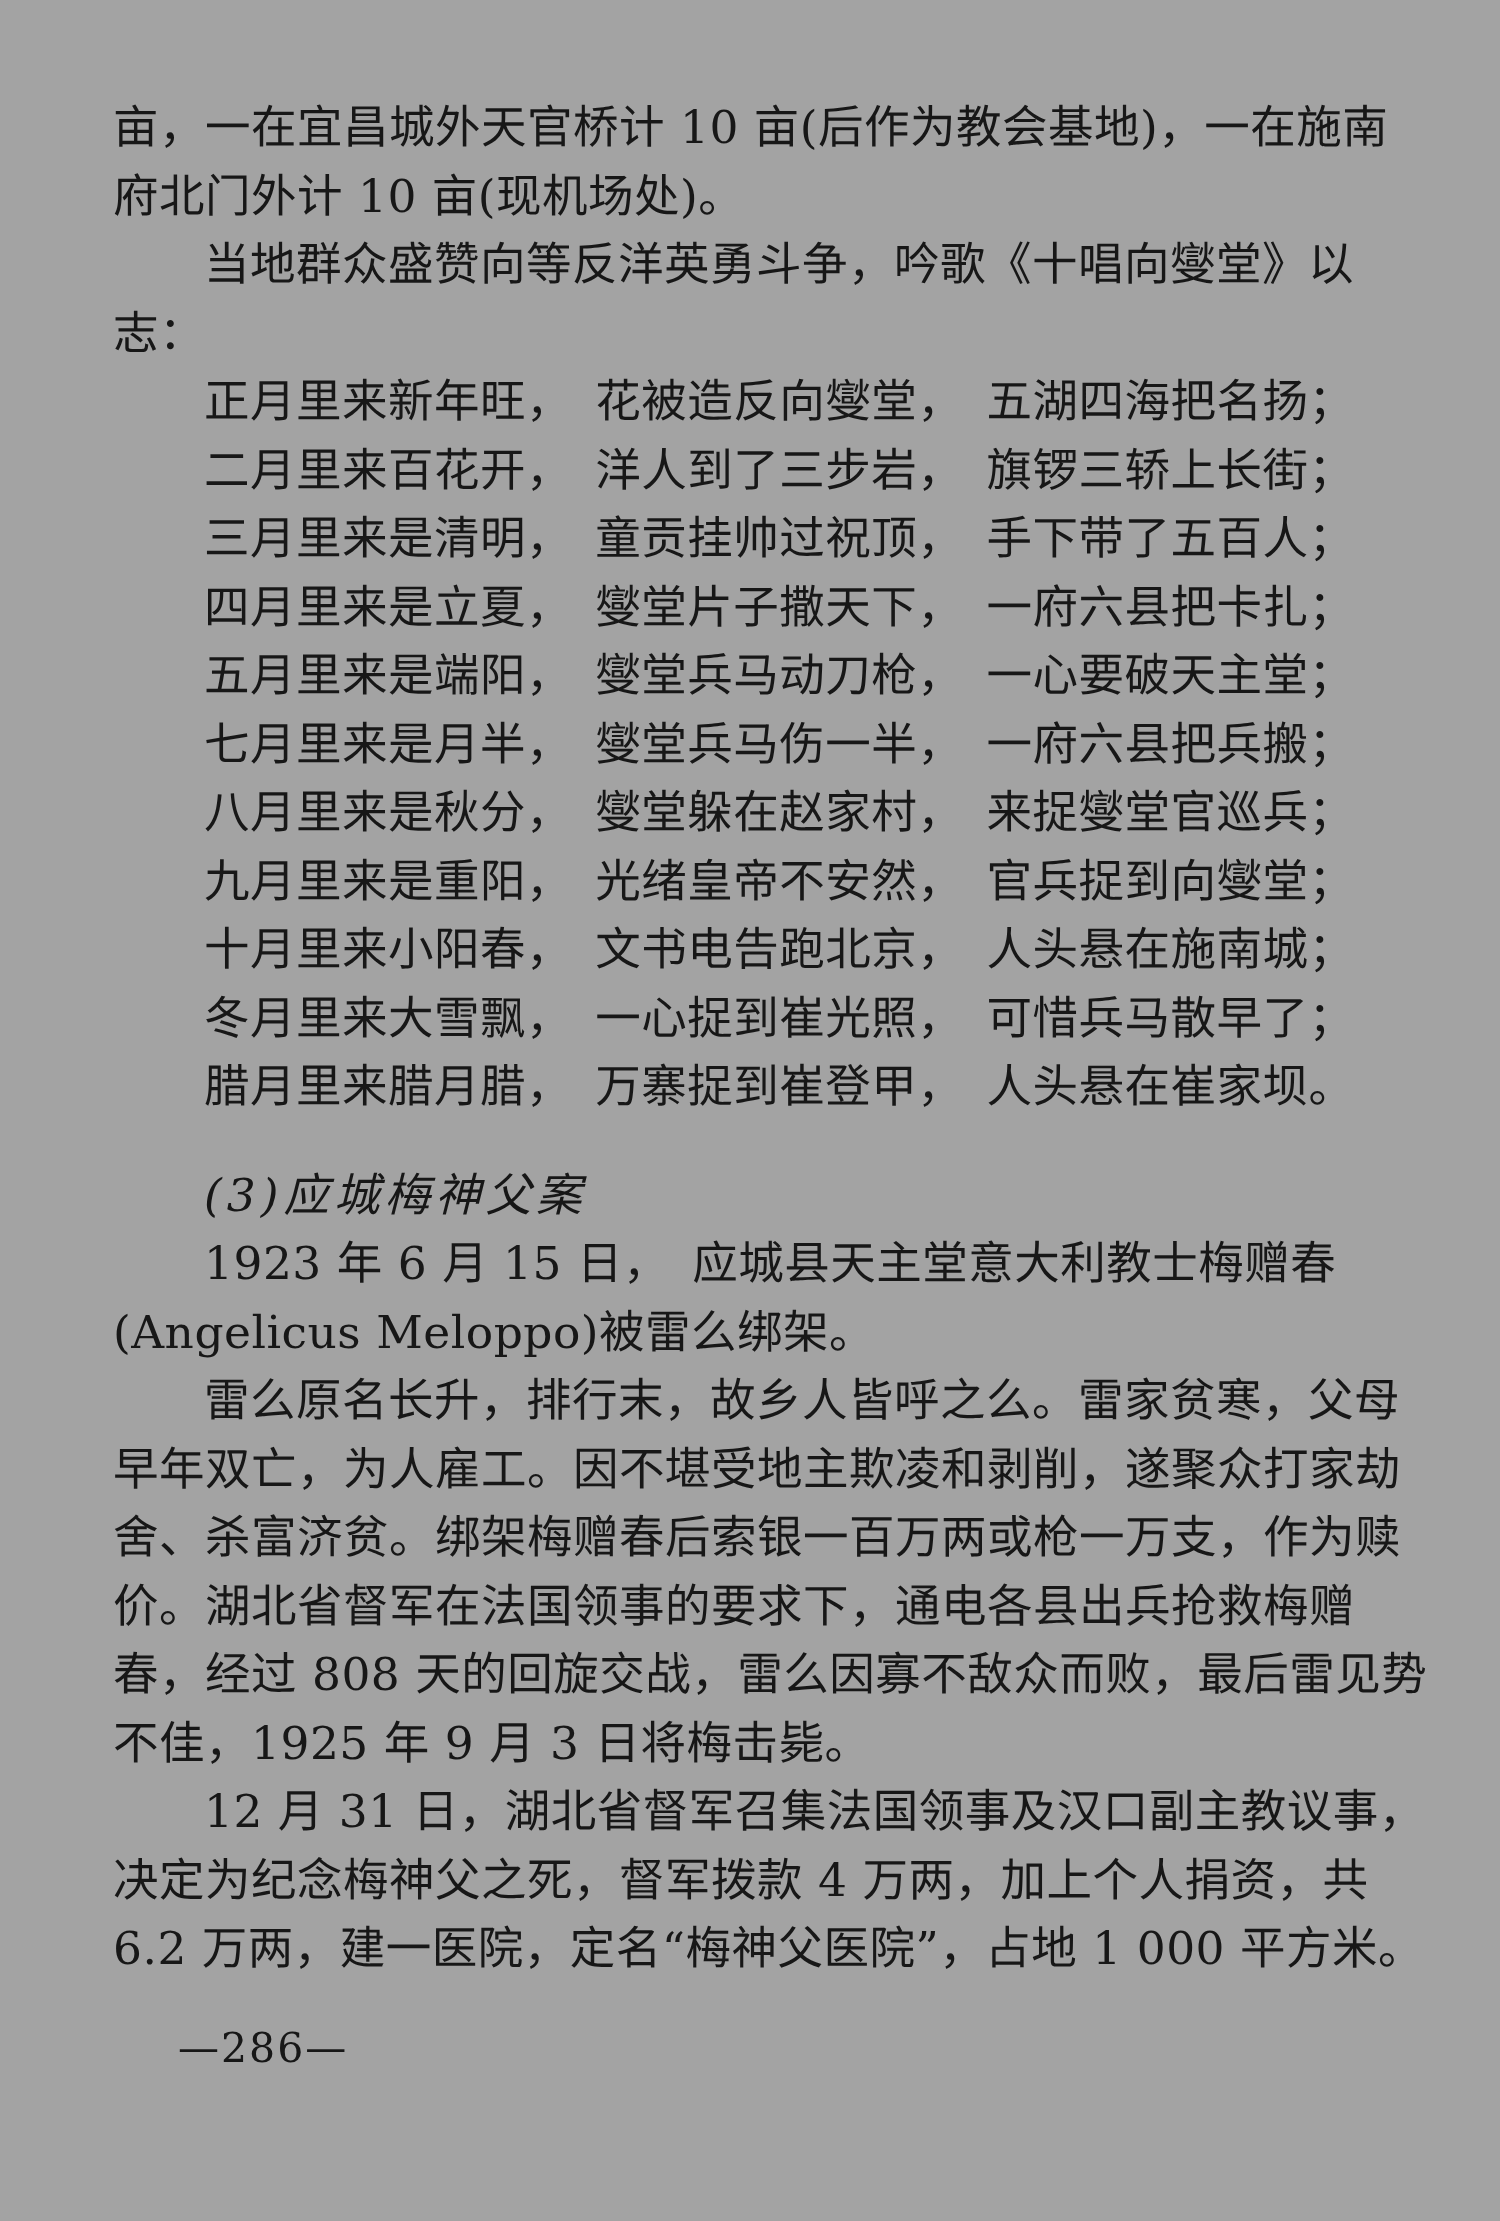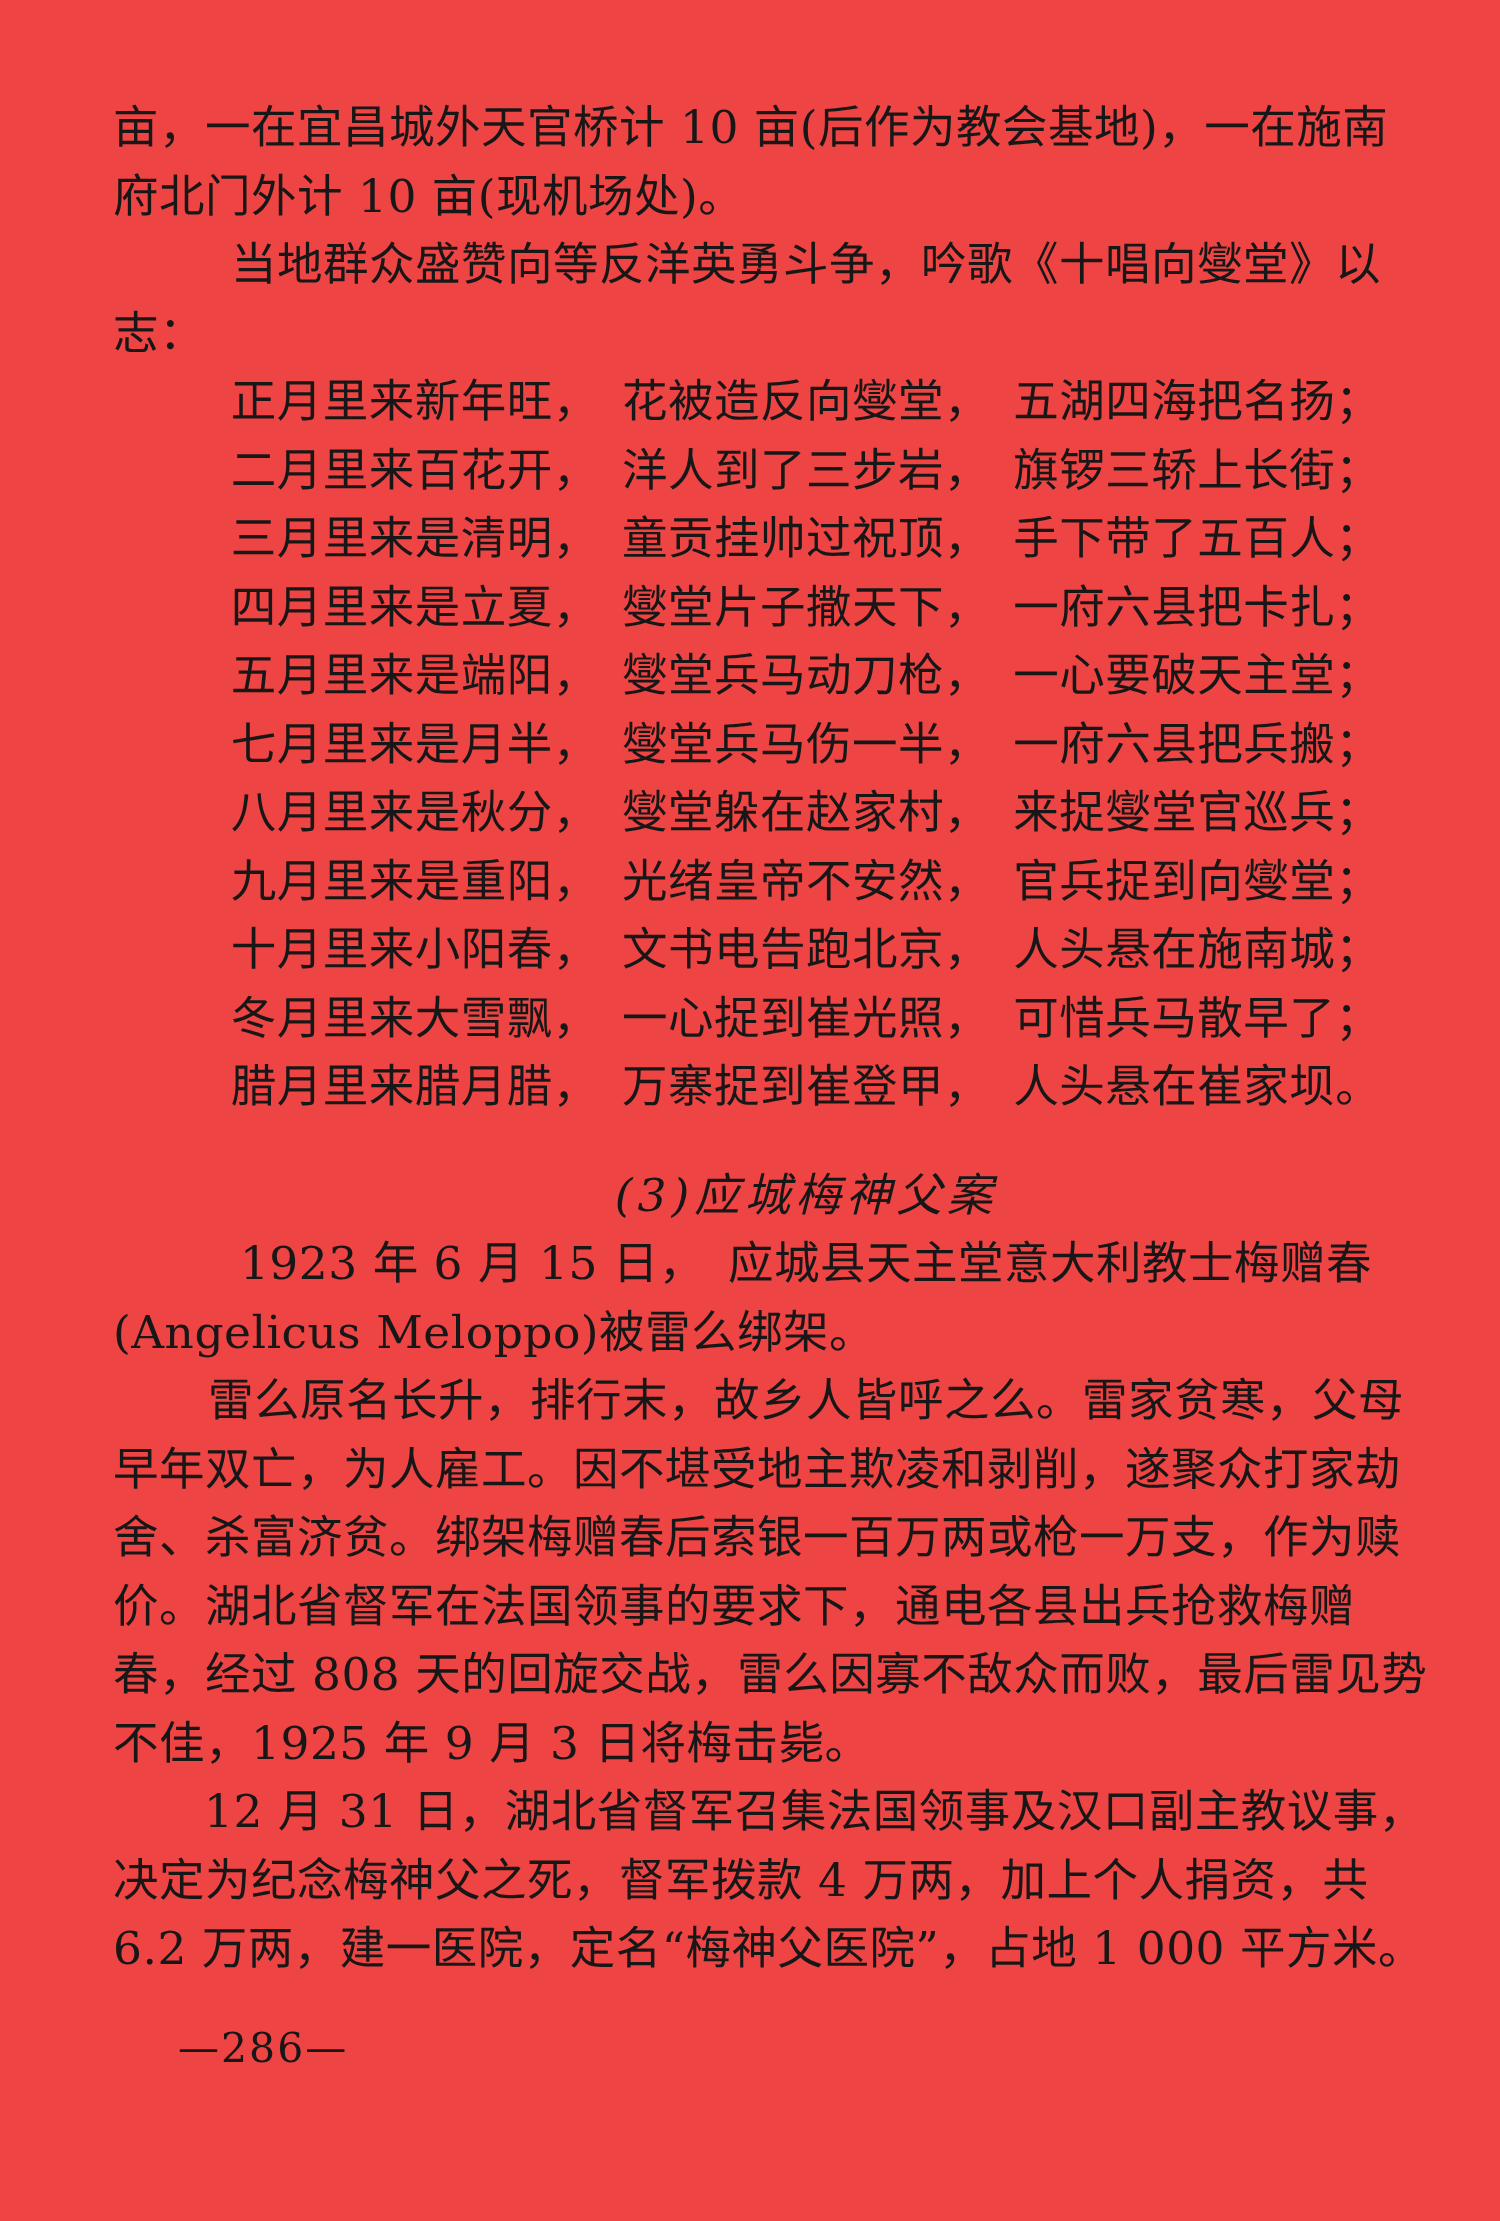--- a/index.html
+++ b/index.html
@@ -5,21 +5,21 @@
   html, body {
     margin: 0;
     padding: 0;
     background: #e8e8e8;
   }
   .page {
     position: relative;
     width: 1500px;
     height: 2221px;
     margin: 0 auto;
-    background: #ef4444;
+    background: #a3a3a3;
     color: #171717;
     font-family: "DejaVu Serif", "Liberation Serif", serif;
     overflow: hidden;
   }
   .text-block {
     position: absolute;
     left: 113px;
     top: 94px;
     width: 1295px;
   }
@@ -27,21 +27,20 @@
     font-size: 45.5px;
     line-height: 68.5px;
     height: 68.5px;
     white-space: pre;
     letter-spacing: 0.5px;
   }
   .line.indent,
   .line.verse,
   .line.heading {
     text-indent: 91px;
-    text-align: center;
   }
   .line.heading {
     font-style: italic;
     letter-spacing: 5px;
     margin-top: 40px;
   }
   .page-number {
     position: absolute;
     left: 146px;
     top: 2024px;

